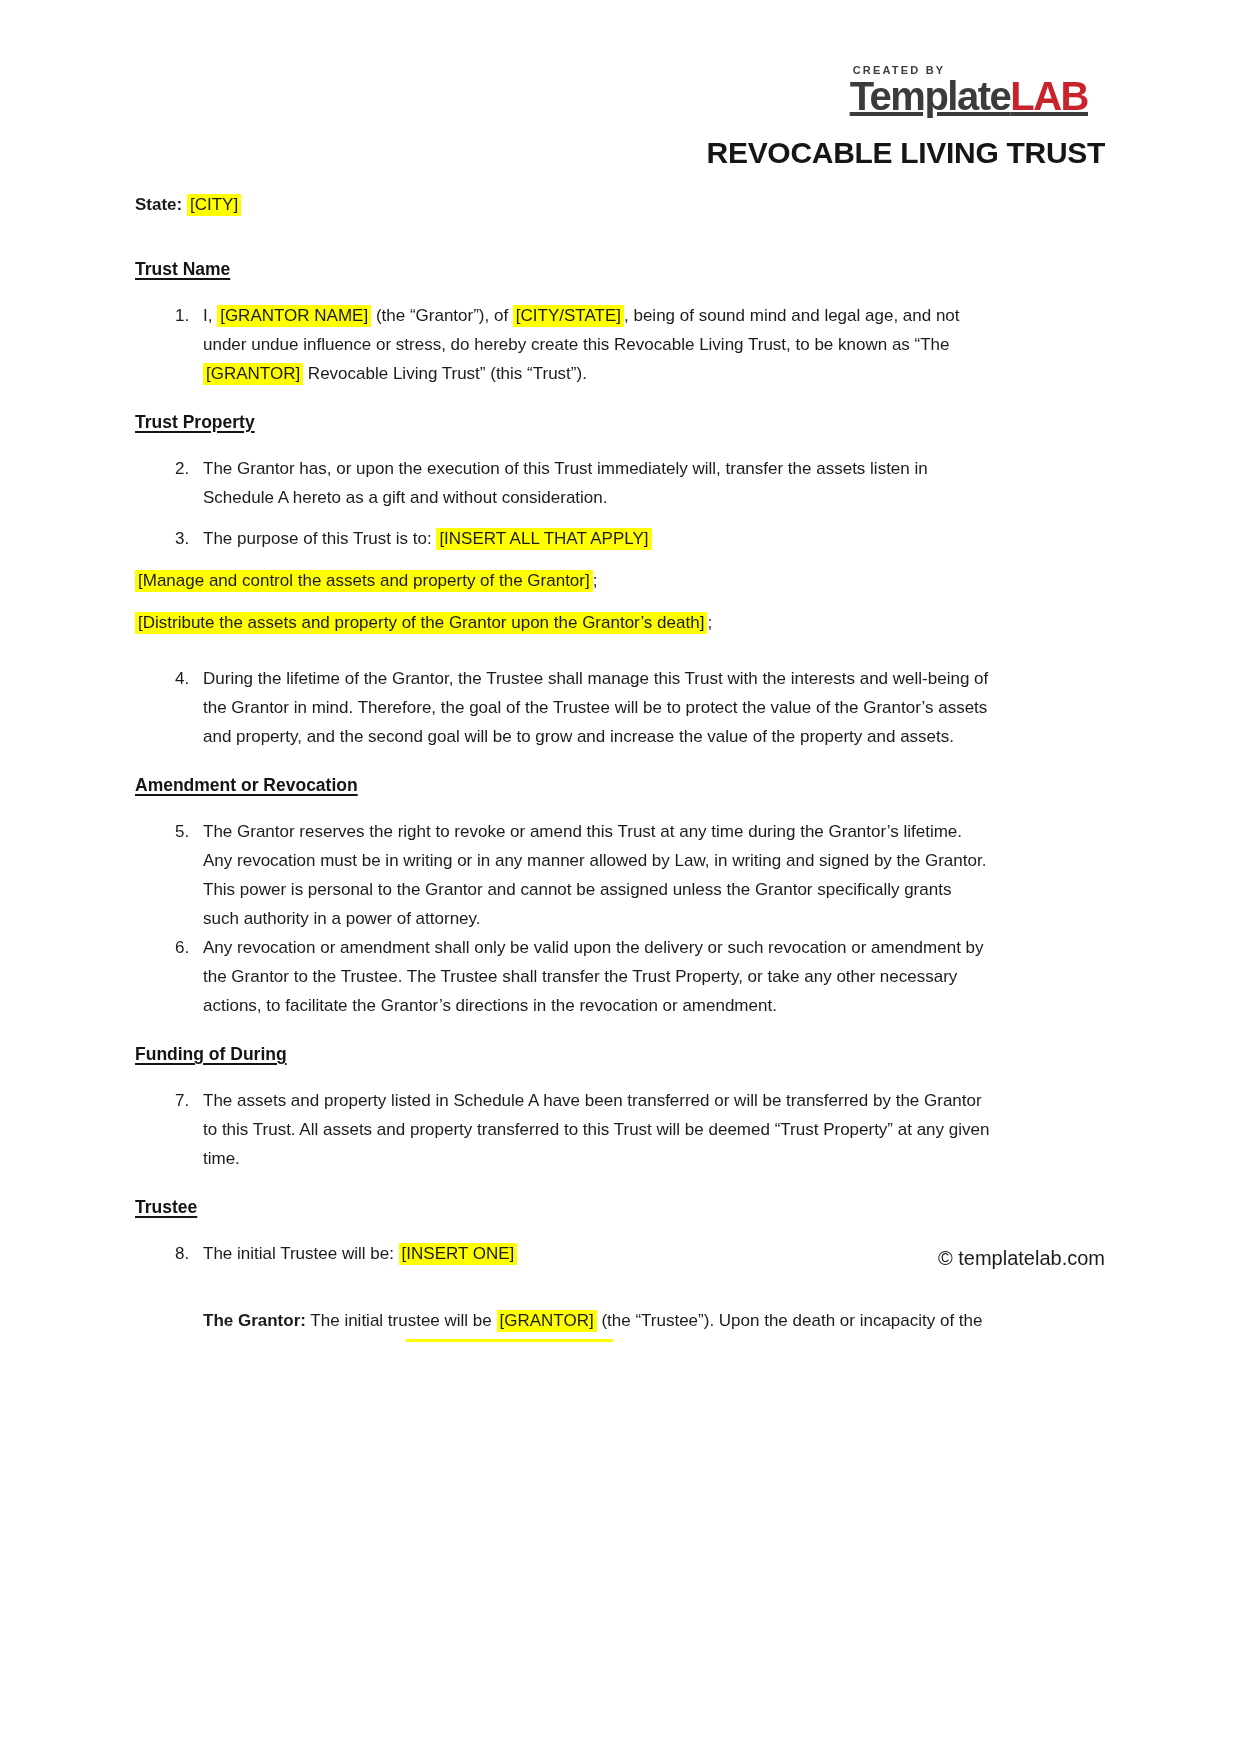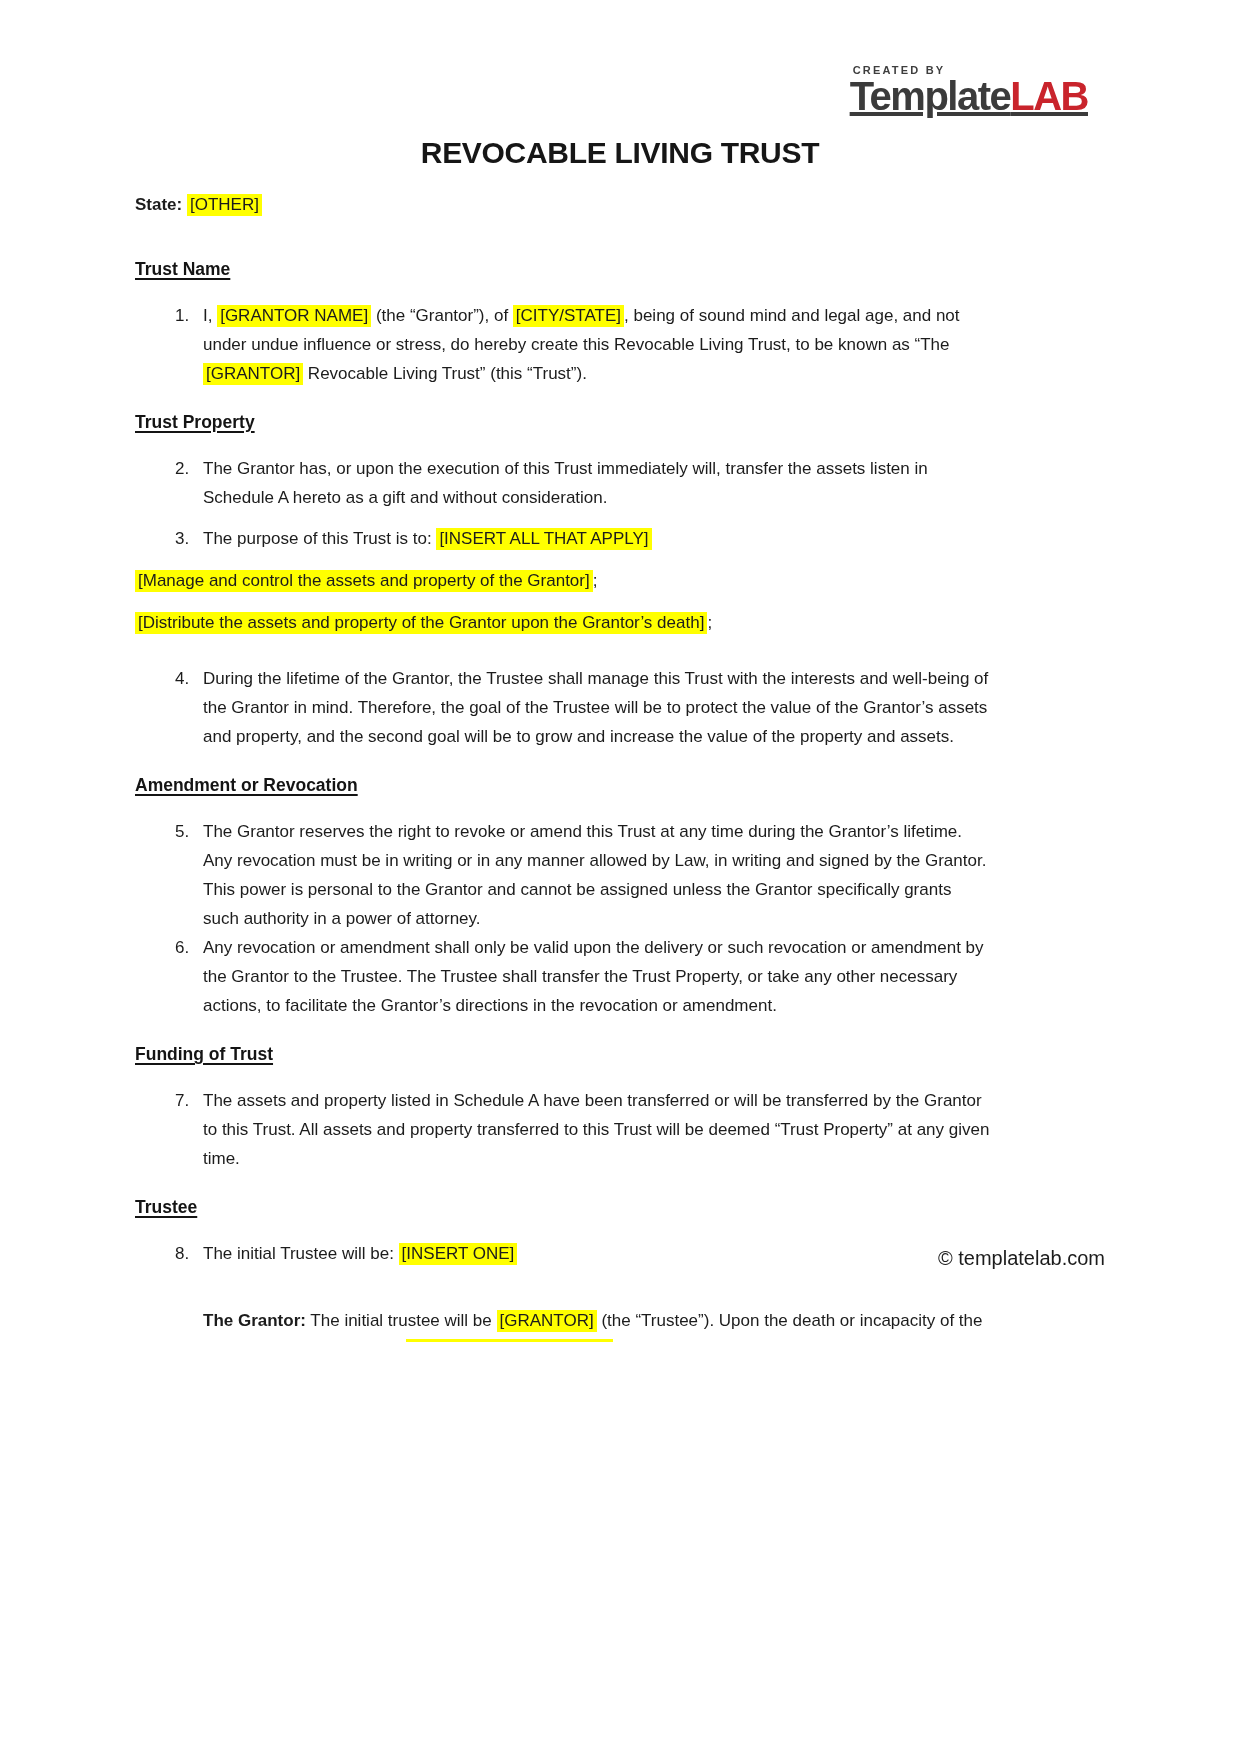--- a/index.html
+++ b/index.html
@@ -24,21 +24,21 @@
   }
   .logo .brand {
     font-size: 40px; font-weight: bold; letter-spacing: -1.5px;
     color: #3b3b3b; line-height: 1.0; text-decoration: underline;
   }
   .logo .brand .red { color: #c9242c; }
 
   
   h1.doc-title {
     margin: 0 0 24px 0;
-    text-align: center;
+    text-align: right;
     font-size: 30px;
     font-weight: bold;
     letter-spacing: -0.3px;
     color: #161616;
   }
   .state-line { font-size: 17px; line-height: 21px; margin: 0 0 44px 0; }
   .state-line .lbl { font-weight: bold; }
 
   
   .sec-heading {
@@ -92,21 +92,21 @@
 
 <div class="page">
 
   <div class="logo">
     <div class="created-by">CREATED BY</div>
     <div class="brand"><span>Template</span><span class="red">LAB</span></div>
   </div>
 
   <h1 class="doc-title">REVOCABLE LIVING TRUST</h1>
 
-  <p class="state-line"><span class="lbl">State:</span> <span class="hl">[OTHER]</span></p>
+  <p class="state-line"><span class="lbl">State:</span> <span class="hl">[CITY]</span></p>
 
   <div class="sec-heading">Trust Name</div>
   <div class="item">
     <span class="num">1.</span>
     <span class="itext"><span>I, </span><span class="hl">[GRANTOR NAME]</span><span> (the “Grantor”), of </span><span class="hl">[CITY/STATE]</span><span>, being of sound mind and legal age, and not under undue influence or stress, do hereby create this Revocable Living Trust, to be known as “The </span><span class="hl">[GRANTOR]</span><span> Revocable Living Trust” (this “Trust”).</span></span>
   </div>
 
   <div class="sec-heading">Trust Property</div>
   <div class="item">
     <span class="num">2.</span>
@@ -127,21 +127,21 @@
   <div class="sec-heading">Amendment or Revocation</div>
   <div class="item" style="margin-bottom:0">
     <span class="num">5.</span>
     <span class="itext">The Grantor reserves the right to revoke or amend this Trust at any time during the Grantor’s lifetime. Any revocation must be in writing or in any manner allowed by Law, in writing and signed by the Grantor. This power is personal to the Grantor and cannot be assigned unless the Grantor specifically grants such authority in a power of attorney.</span>
   </div>
   <div class="item">
     <span class="num">6.</span>
     <span class="itext">Any revocation or amendment shall only be valid upon the delivery or such revocation or amendment by the Grantor to the Trustee. The Trustee shall transfer the Trust Property, or take any other necessary actions, to facilitate the Grantor’s directions in the revocation or amendment.</span>
   </div>
 
-  <div class="sec-heading">Funding of Trust</div>
+  <div class="sec-heading">Funding of During</div>
   <div class="item">
     <span class="num">7.</span>
     <span class="itext">The assets and property listed in Schedule A have been transferred or will be transferred by the Grantor to this Trust. All assets and property transferred to this Trust will be deemed “Trust Property” at any given time.</span>
   </div>
 
   <div class="sec-heading">Trustee</div>
   <div class="item">
     <span class="num">8.</span>
     <span class="itext"><span>The initial Trustee will be: </span><span class="hl">[INSERT ONE]</span></span>
   </div>

